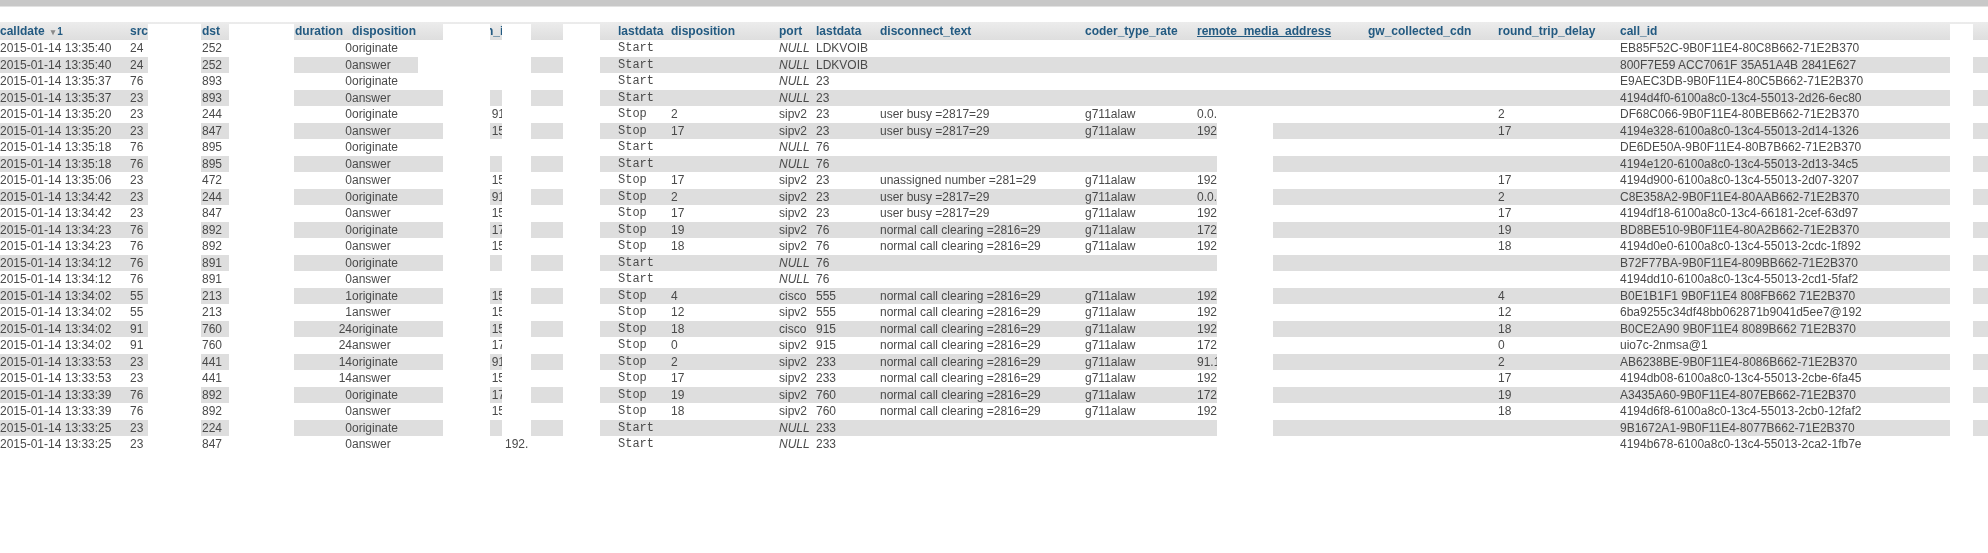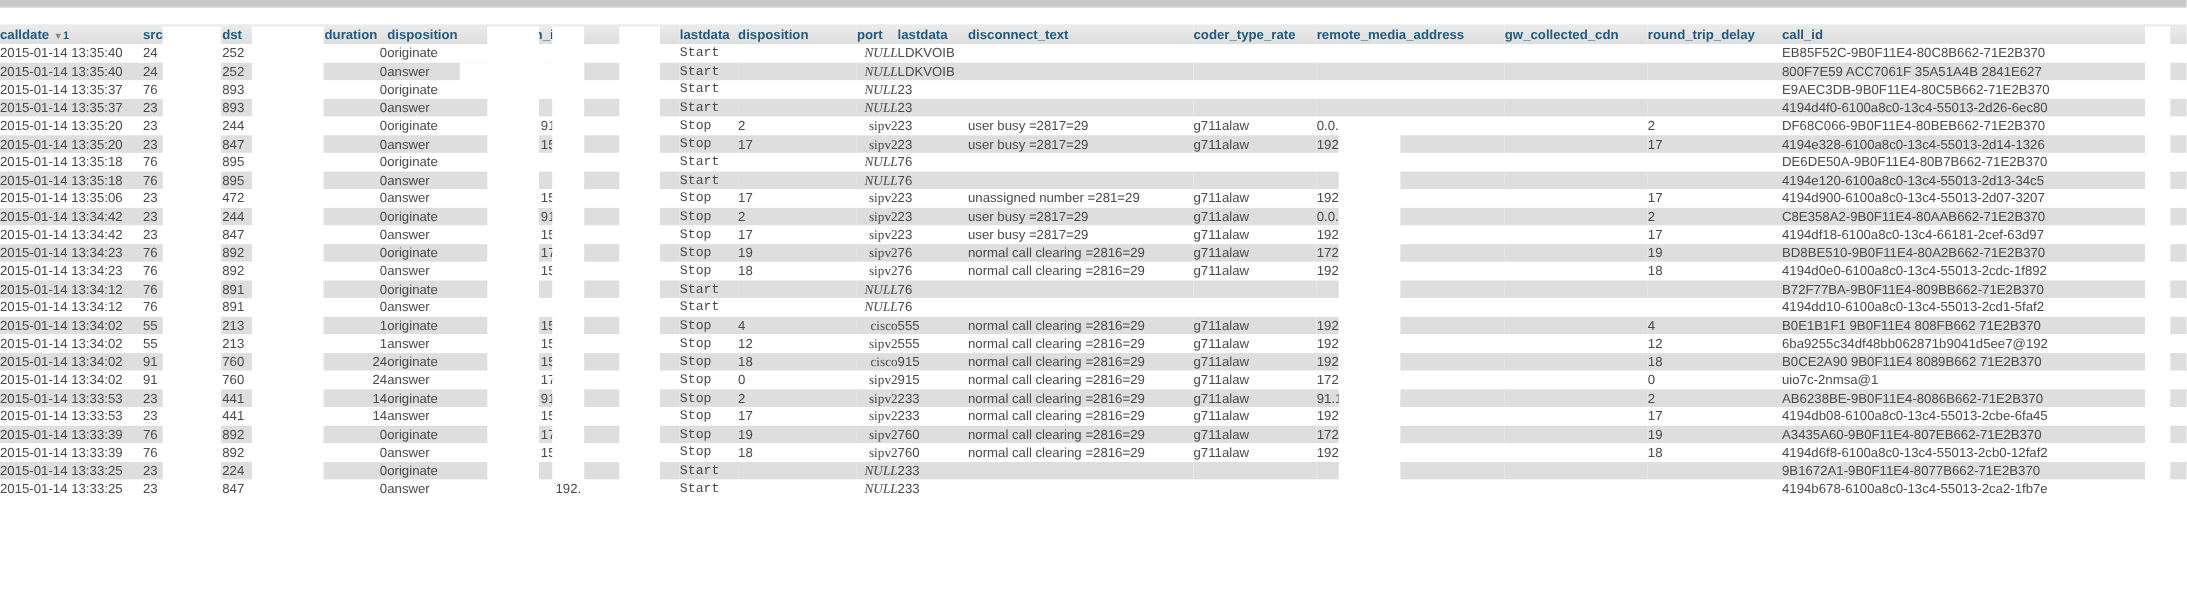--- a/index.html
+++ b/index.html
@@ -20,21 +20,21 @@
   
   .col-calldate{padding-left:5px;}
   .col-src{padding-left:3px;}
   .col-dst{padding-left:0;}
   .col-duration{text-align:right;padding-right:5px;}
   .col-disposition{padding-left:16px;}
   .col-chann_in{text-align:right;}
   .col-clid{padding-left:28px;}
   .col-lastdata{padding-left:0;font-family:Liberation Mono, monospace;}
   .col-accountcode{padding-left:4px;}
-  .col-port{text-align:right;padding-right:2px;font-family:Liberation Serif, serif;}
+  .col-port{text-align:left;padding-right:2px;}
   .col-username{padding-left:5px;}
   .col-disconnect_text{padding-left:0;}
   .col-coder_type_rate{padding-left:0;}
   .col-remote_media_address{padding-left:0;}
   .col-gw_collected_cdn{padding-left:0;}
   .col-round_trip_delay{padding-left:6px;}
   .col-call_id{padding-left:7px;}
   .is-null{font-style:italic;}
   
   .h-calldate{padding-left:5px;}
@@ -43,21 +43,21 @@
   .h-duration{padding-left:7px;}
   .h-disposition{padding-left:16px;}
   .h-chann_in{padding-left:0;}
   .h-clid{padding-left:37px;}
   .h-lastdata{padding-left:0;}
   .h-accountcode{padding-left:16px;}
   .h-port{padding-left:4px;}
   .h-username{padding-left:15px;}
   .h-disconnect_text{padding-left:30px;}
   .h-coder_type_rate{padding-left:8px;}
-  .h-remote_media_address{padding-left:13px;}
+  .h-remote_media_address{padding-left:13px;text-decoration:underline;}
   .h-gw_collected_cdn{padding-left:2px;}
   .h-round_trip_delay{padding-left:5px;}
   .h-call_id{padding-left:38px;}
   
   .redaction{position:absolute;background:#ffffff;z-index:5;}
 </style>
 </head>
 <body>
 
 <div class="screen">

